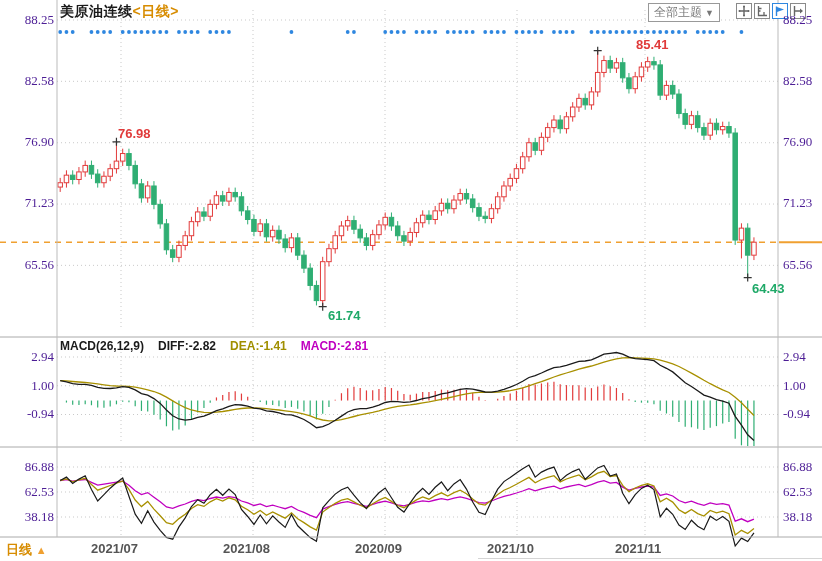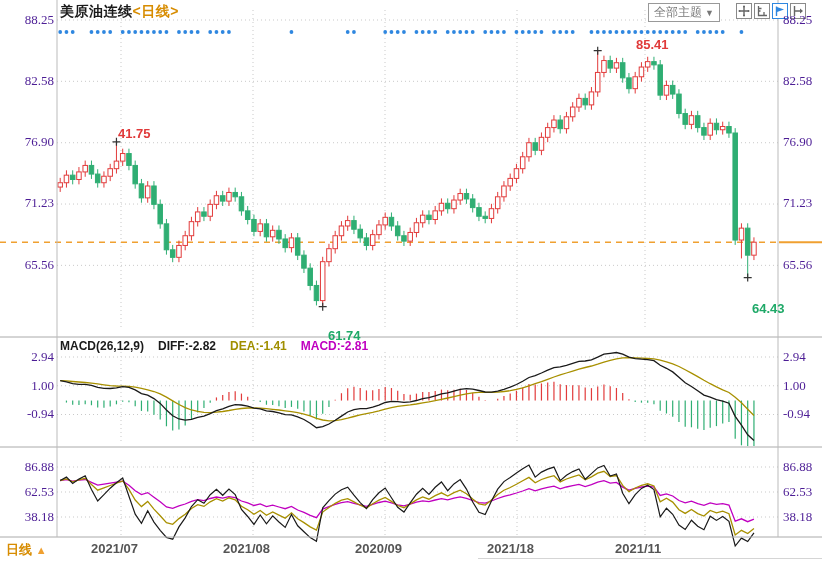--- a/index.html
+++ b/index.html
@@ -22,21 +22,21 @@
   .tick.right{left:783px;width:40px;text-align:left;}
   
   .indrow{display:flex;gap:14px;font-size:12px;font-weight:700;color:#1a1a1a;text-align:right;}
   .indrow .dea{color:#a08f00;}
   .indrow .macd{color:#c000c0;}
   .indrow .rsi2{color:#a08f00;}
   .indrow .rsi3{color:#c000c0;}
   
   .anno{font-size:13px;font-weight:700;}
   .anno.red{color:#e03a3a;}
-  .anno.green{color:#1fa968;margin-top:20px;}
+  .anno.green{color:#1fa968;}
   
   .period-label{left:6px;top:541px;font-size:13px;font-weight:700;color:#d78c00;}
   .period-label .tri{color:#f0a030;font-size:11px;}
   .date-label{top:541px;width:60px;font-size:13px;color:#555;font-weight:700;}
 </style>
 </head>
 <body>
 
 <div id="app">
 
@@ -644,21 +644,21 @@
   <span class="abs tick left" style="top:73px;">82.58</span>
   <span class="abs tick left" style="top:134px;">76.90</span>
   <span class="abs tick left" style="top:195px;">71.23</span>
   <span class="abs tick left" style="top:257px;">65.56</span>
   <span class="abs tick right" style="top:12px;">88.25</span>
   <span class="abs tick right" style="top:73px;">82.58</span>
   <span class="abs tick right" style="top:134px;">76.90</span>
   <span class="abs tick right" style="top:195px;">71.23</span>
   <span class="abs tick right" style="top:257px;">65.56</span>
 
-  <span class="abs anno red" style="left:118px;top:126px;">41.75</span>
+  <span class="abs anno red" style="left:118px;top:126px;">76.98</span>
   <span class="abs anno red" style="left:636px;top:37px;text-align:right;">85.41</span>
   <span class="abs anno green" style="left:328px;top:308px;">61.74</span>
   <span class="abs anno green" style="left:752px;top:281px;">64.43</span>
 
   <div class="abs indrow" style="left:60px;top:339px;">
     <span>MACD(26,12,9)</span>
     <span>DIFF:-2.82</span>
     <span class="dea">DEA:-1.41</span>
     <span class="macd">MACD:-2.81</span>
   </div>
@@ -676,16 +676,16 @@
   <span class="abs tick right" style="top:484px;">62.53</span>
   <span class="abs tick right" style="top:509px;">38.18</span>
 
   <div class="abs period-label">
     <span>日线</span>
     <span class="tri">▲</span>
   </div>
   <span class="abs date-label" style="left: 91px;">2021/07</span>
   <span class="abs date-label" style="left: 223px;">2021/08</span>
   <span class="abs date-label" style="left: 355px;">2020/09</span>
-  <span class="abs date-label" style="left: 487px;">2021/18</span>
+  <span class="abs date-label" style="left: 487px;">2021/10</span>
   <span class="abs date-label" style="left: 615px;">2021/11</span>
 
 </div>
 
 </body></html>

